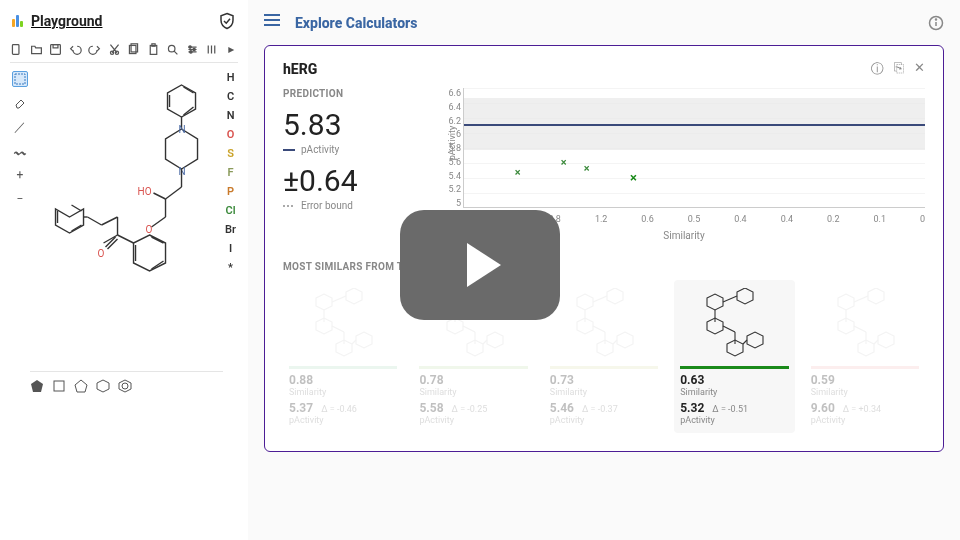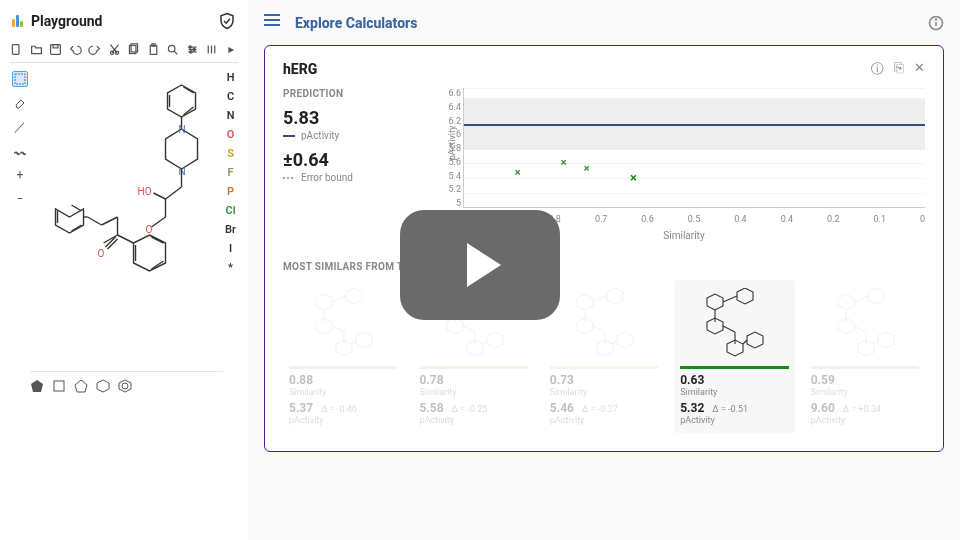--- a/index.html
+++ b/index.html
@@ -1,21 +1,21 @@
 <!DOCTYPE html>
 <html><head>
 <meta charset="utf-8">
 <style>
 * { margin:0; padding:0; box-sizing:border-box; font-family:-apple-system,BlinkMacSystemFont,"Segoe UI",Roboto,sans-serif; }
 body { width:960px; height:540px; background:#fafafa; overflow:hidden; position:relative; }
 .app { display:flex; width:100%; height:100%; }
 
 
 .left { width:248px; background:#fff; display:flex; flex-direction:column; padding:8px 10px; }
-.left-header { display:flex; align-items:center; justify-content:space-between; padding:4px 2px 10px; }
+.left-header { display:flex; align-items:center; justify-content:space-between; padding:4px 2px 10px;text-decoration:underline; }
 .pg-title { display:flex; align-items:center; gap:8px; font-weight:700; font-size:14px; color:#222; }
 .pg-logo { display:flex; gap:1px; align-items:flex-end; }
 .pg-logo span { width:3px; display:block; border-radius:1px; }
 .pg-logo .b1 { height:8px; background:#f5a623; }
 .pg-logo .b2 { height:12px; background:#4a90e2; }
 .pg-logo .b3 { height:6px; background:#7ed321; }
 .shield { width:18px; height:18px; color:#333; }
 
 .toolbar-row { display:flex; gap:6px; align-items:center; padding:2px 0 6px; border-bottom:1px solid #e5e5e5; }
 .tb-icon { width:14px; height:14px; display:flex; align-items:center; justify-content:center; color:#555; cursor:pointer; font-size:12px; }
@@ -47,21 +47,21 @@
 
 .main-card { background:#fff; border:1px solid #4c1d95; border-radius:6px; padding:14px 18px 18px; }
 .card-head { display:flex; align-items:center; justify-content:space-between; margin-bottom:10px; }
 .card-title { font-weight:800; font-size:14px; color:#222; }
 .card-actions { display:flex; gap:10px; color:#888; }
 .card-actions span { cursor:pointer; font-size:13px; }
 
 .pred-row { display:flex; gap:40px; }
 .pred-col { width:120px; }
 .sec-label { font-size:10px; font-weight:700; letter-spacing:0.3px; color:#888; margin-bottom:8px; }
-.big-num { font-size:18px; font-weight:700; color:#222; }
+.big-num { font-size:30px; font-weight:400; color:#222; }
 .legend-row { display:flex; align-items:center; gap:6px; font-size:10px; color:#888; margin-top:2px; }
 .legend-line { width:12px; height:2px; background:#3a4a7a; }
 .legend-dashed { width:12px; height:2px; background:linear-gradient(90deg,#aaa 50%,transparent 50%); background-size:4px 2px; }
 
 .chart-col { flex:1; }
 .chart { position:relative; height:140px; margin-left:20px; }
 .chart-y { position:absolute; left:-18px; top:0; height:120px; display:flex; flex-direction:column; justify-content:space-between; font-size:9px; color:#888; text-align:right; width:16px; }
 .chart-ylab { position:absolute; left:-28px; top:50px; transform:rotate(-90deg); font-size:9px; color:#888; }
 .chart-area { position:absolute; left:0; right:0; top:0; height:120px; border-left:1px solid #ccc; border-bottom:1px solid #ccc; background:repeating-linear-gradient(to bottom,#f4f4f4 0,#f4f4f4 1px,#fff 1px,#fff 15px); }
 .chart-band { position:absolute; left:0; right:0; top:10px; height:52px; background:#e8e8e8; opacity:0.7; }
@@ -338,21 +338,21 @@
               <div class="chart-line"></div>
               <span class="pt" style="left:11%;top:78px">×</span>
               <span class="pt" style="left:21%;top:68px">×</span>
               <span class="pt" style="left:26%;top:74px">×</span>
               <span class="pt" style="left:36%;top:82px;color:#1a8a1a;font-size:13px">×</span>
             </div>
             <div class="chart-x">
               <span>1</span>
               <span>0.9</span>
               <span>0.8</span>
-              <span>0.7</span>
+              <span>1.2</span>
               <span>0.6</span>
               <span>0.5</span>
               <span>0.4</span>
               <span>0.4</span>
               <span>0.2</span>
               <span>0.1</span>
               <span>0</span>
             </div>
           </div>
           <div class="chart-xlab">Similarity</div>

